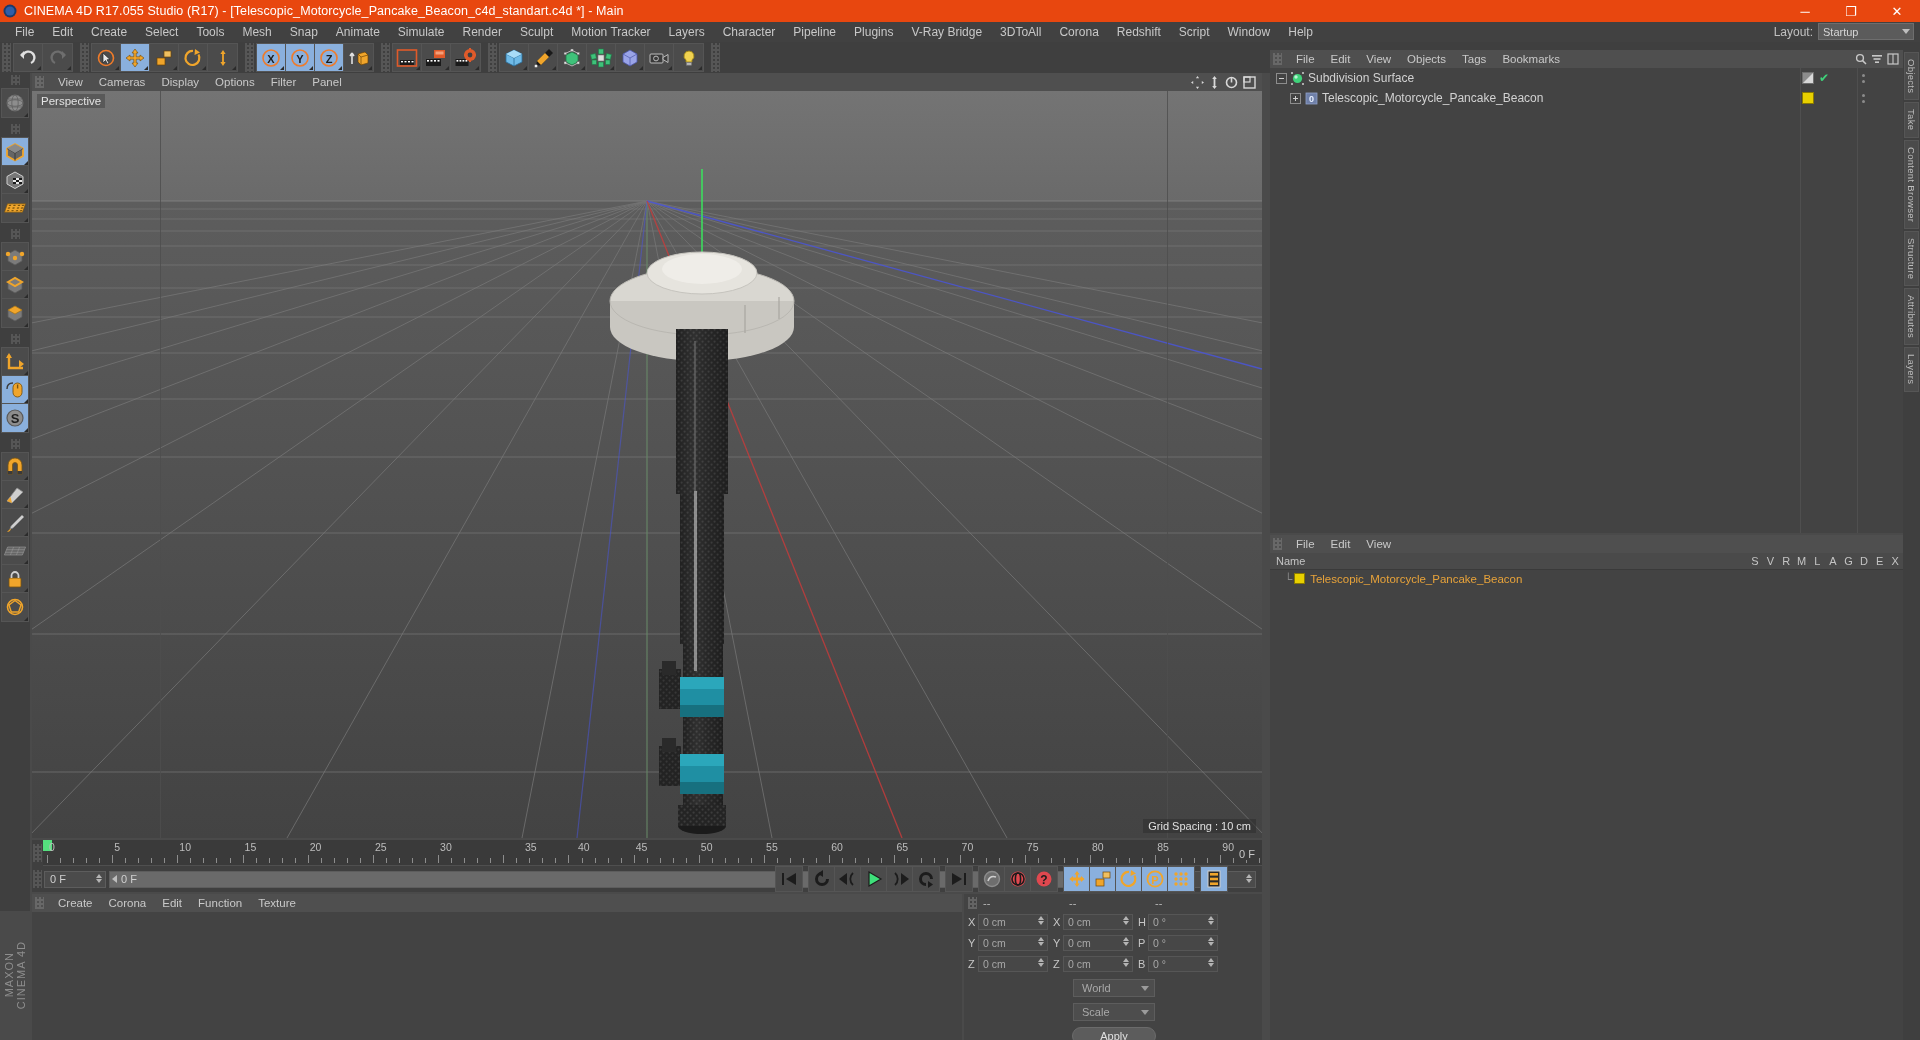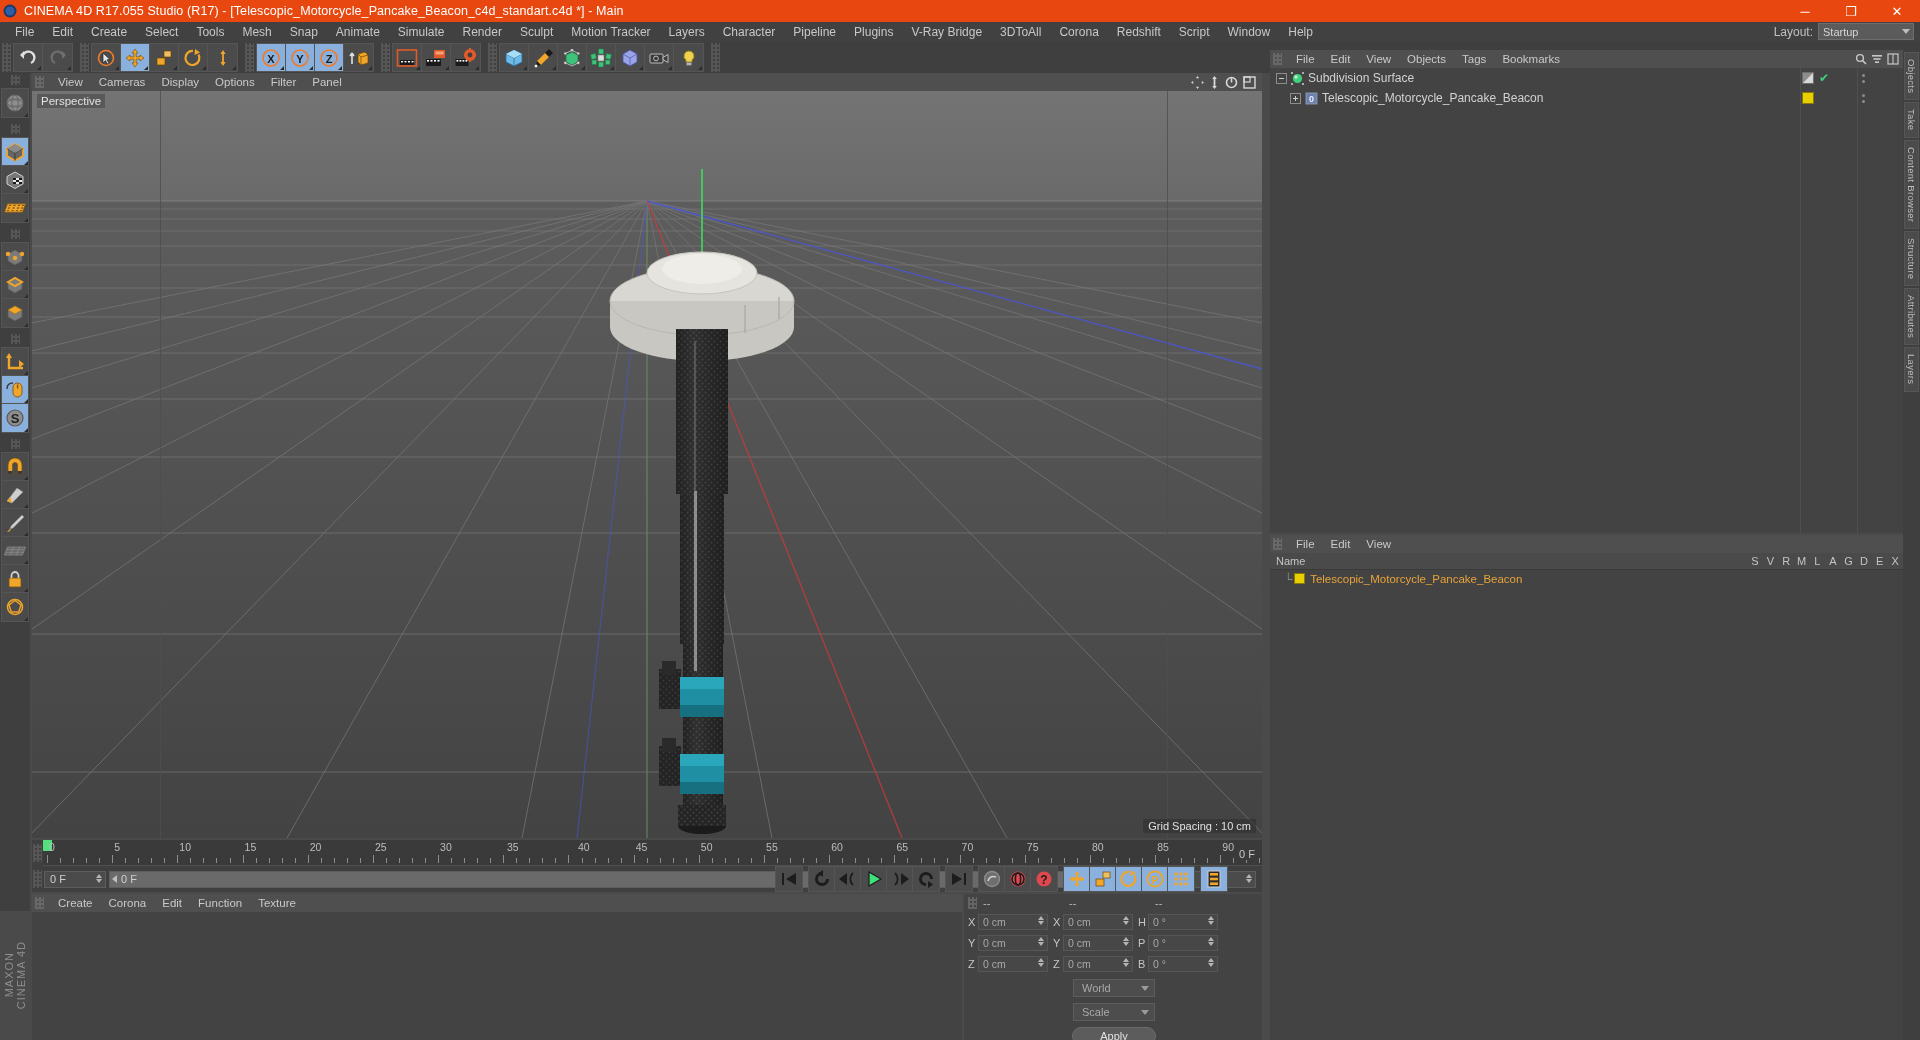--- a/index.html
+++ b/index.html
@@ -796,21 +796,21 @@
   <div class="tlgrip"></div>
   <div class="tlruler" id="tlruler">
     <div class="tlplayhead" style="left:0px;"></div>
   <div class="tlnum" style="left: 6px;">0</div>
       <div class="tlnum" style="left: 71.1872px;">5</div>
       <div class="tlnum" style="left: 136.374px;">10</div>
       <div class="tlnum" style="left: 201.561px;">15</div>
       <div class="tlnum" style="left: 266.749px;">20</div>
       <div class="tlnum" style="left: 331.936px;">25</div>
       <div class="tlnum" style="left: 397.123px;">30</div>
-      <div class="tlnum" style="left: 464px;">35</div>
+      <div class="tlnum" style="left: 482px;">35</div>
       <div class="tlnum" style="left: 535px;">40</div>
       <div class="tlnum" style="left: 592.684px;">45</div>
       <div class="tlnum" style="left: 657.872px;">50</div>
       <div class="tlnum" style="left: 723.059px;">55</div>
       <div class="tlnum" style="left: 788.246px;">60</div>
       <div class="tlnum" style="left: 853.433px;">65</div>
       <div class="tlnum" style="left: 918.62px;">70</div>
       <div class="tlnum" style="left: 983.807px;">75</div>
       <div class="tlnum" style="left: 1048.99px;">80</div>
       <div class="tlnum" style="left: 1114.18px;">85</div>

